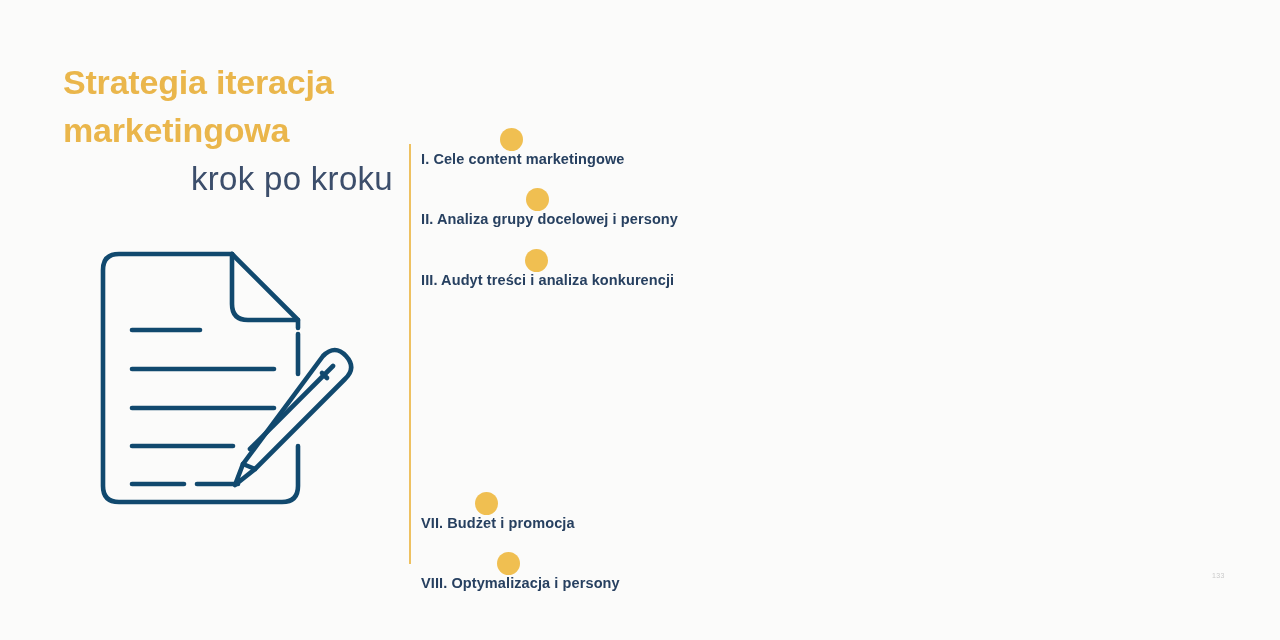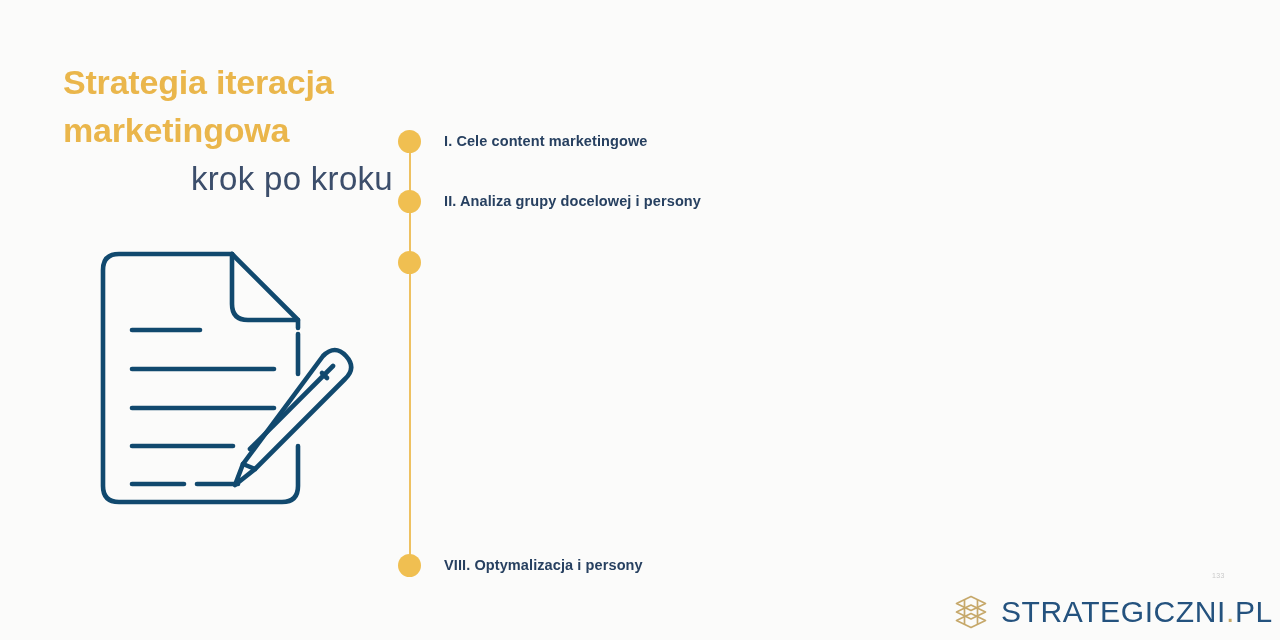--- a/index.html
+++ b/index.html
@@ -72,20 +72,21 @@
     width: 2px;
     height: 420px;
     background: #eec160;
   }
   .tl-item {
     position: absolute;
     left: 0;
     height: 26px;
     display: flex;
     align-items: center;
+    flex-direction: column;
   }
   .tl-dot {
     width: 23px;
     height: 23px;
     border-radius: 50%;
     background: #f0bf51;
     flex: 0 0 auto;
     position: relative;
     z-index: 2;
   }
@@ -190,40 +191,33 @@
       <span class="tl-label">I. Cele content marketingowe</span>
     </div>
 
     <div class="tl-item" style="top:60px">
       <span class="tl-dot"></span>
       <span class="tl-label">II.  Analiza grupy docelowej i persony</span>
     </div>
 
     <div class="tl-item" style="top:121px">
       <span class="tl-dot"></span>
-    </div>
-
-
-
-
+      <span class="tl-label">III. Audyt treści i analiza konkurencji</span>
+    </div>
+
+
+
+
+    <div class="tl-item" style="top:364px">
+      <span class="tl-dot"></span>
+      <span class="tl-label">VII.  Budżet i promocja</span>
+    </div>
 
     <div class="tl-item" style="top:424px">
       <span class="tl-dot"></span>
       <span class="tl-label">VIII.  Optymalizacja i persony</span>
     </div>
   </div>
 
-  <div class="logo">
-    <svg class="logo-mark" viewBox="0 0 40 40" fill="none" xmlns="http://www.w3.org/2000/svg">
-      <g stroke="#c6a86a" stroke-width="1.7" stroke-linejoin="round" stroke-linecap="round">
-        <path d="M 20 4.5 L 34.5 11.5 L 20 18.5 L 5.5 11.5 Z"></path>
-        <path d="M 20 13 L 34.5 20 L 20 27 L 5.5 20 Z"></path>
-        <path d="M 20 21.5 L 34.5 28.5 L 20 35.5 L 5.5 28.5 Z"></path>
-        <path d="M 26.5 8 L 26.5 31.5"></path>
-        <path d="M 13.5 8.5 L 13.5 32"></path>
-      </g>
-    </svg>
-    <div class="logo-text"><span>STRATEGICZNI</span><span class="logo-dot">.</span><span>PL</span></div>
-  </div>
 
   <div class="page-number">133</div>
 
 </div>
 
 </body></html>

